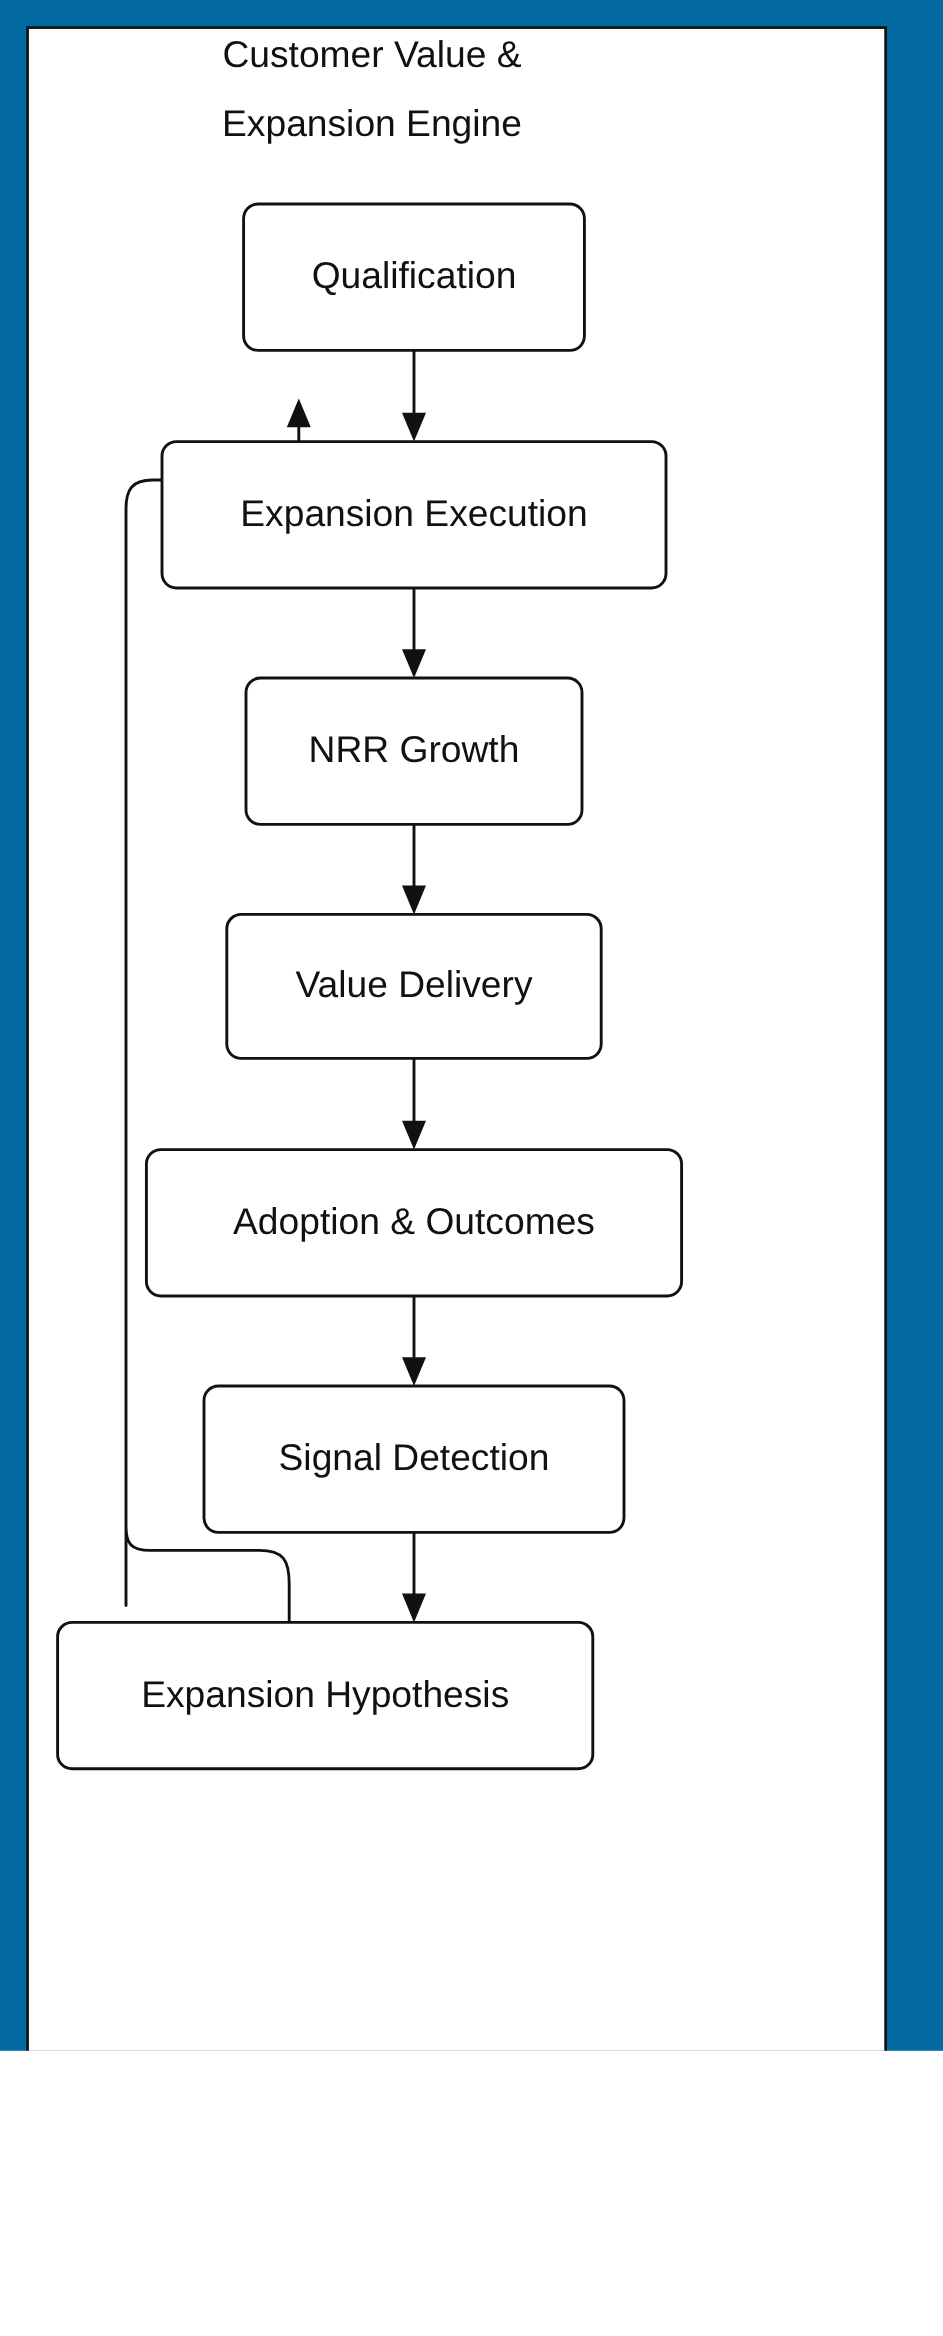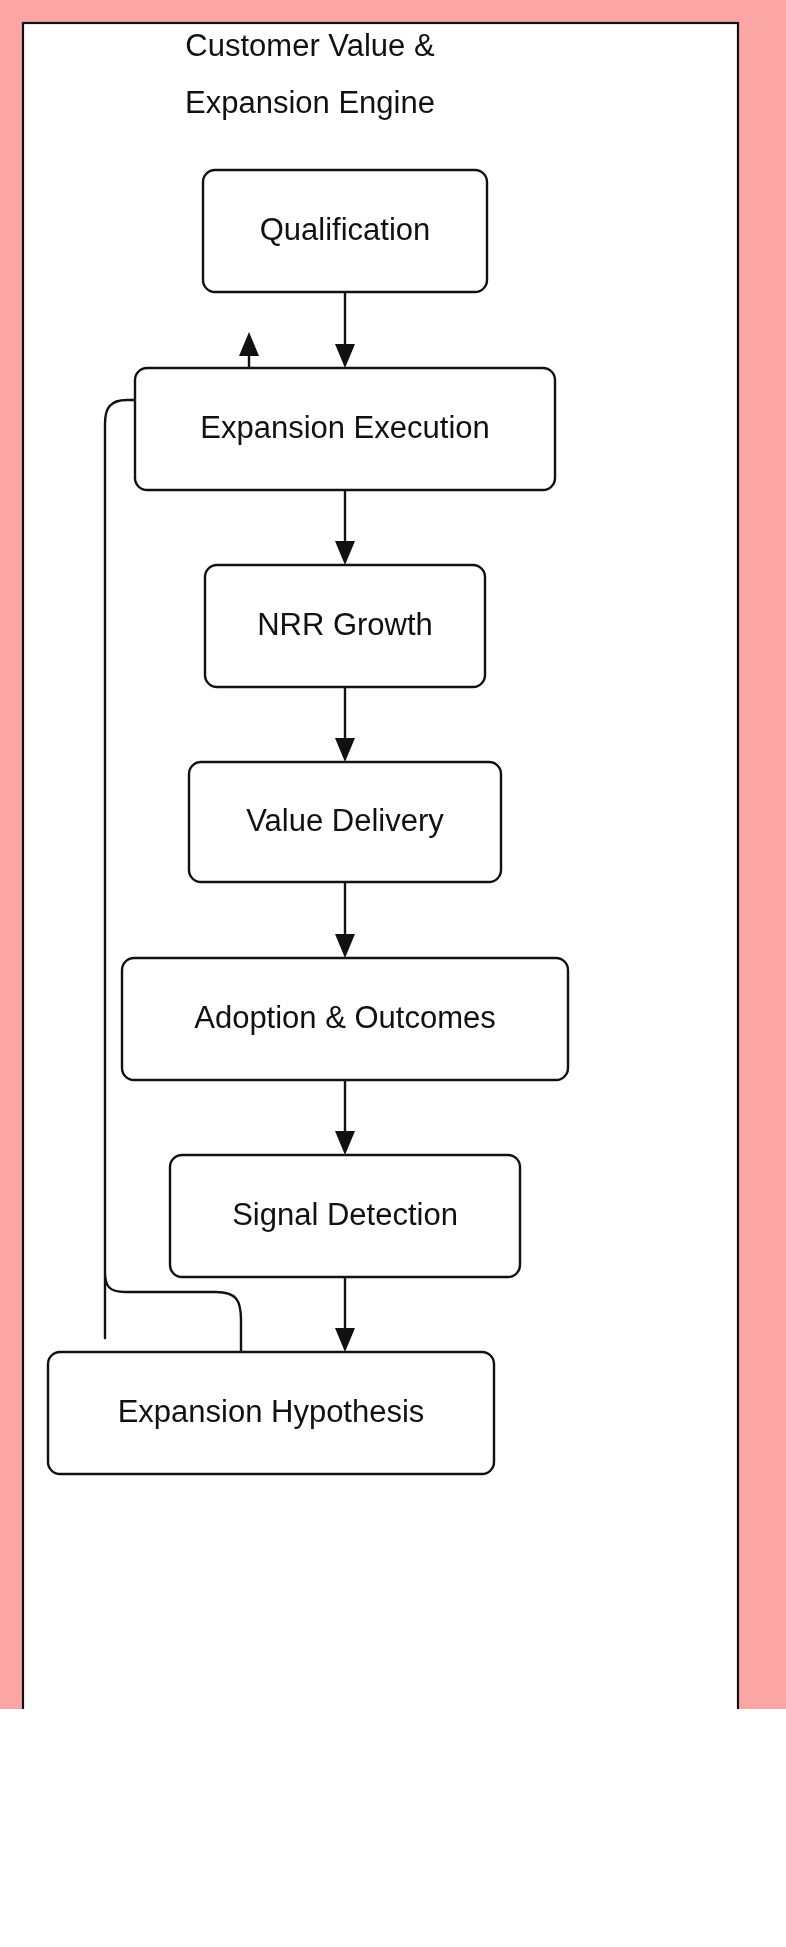--- a/index.html
+++ b/index.html
@@ -11,21 +11,21 @@
     width: 786px;
     height: 1947px;
     font-family: "Liberation Sans", "DejaVu Sans", sans-serif;
     -webkit-font-smoothing: antialiased;
   }
   #stage {
     position: relative;
     width: 786px;
     height: 1709px;
     overflow: hidden;
-    background: #fca5a5;
+    background: #0369a1;
   }
   #diagram-svg {
     position: absolute;
     left: 0;
     top: 0;
     width: 786px;
     height: 1947px;
     display: block;
   }
   .cluster-rect {

